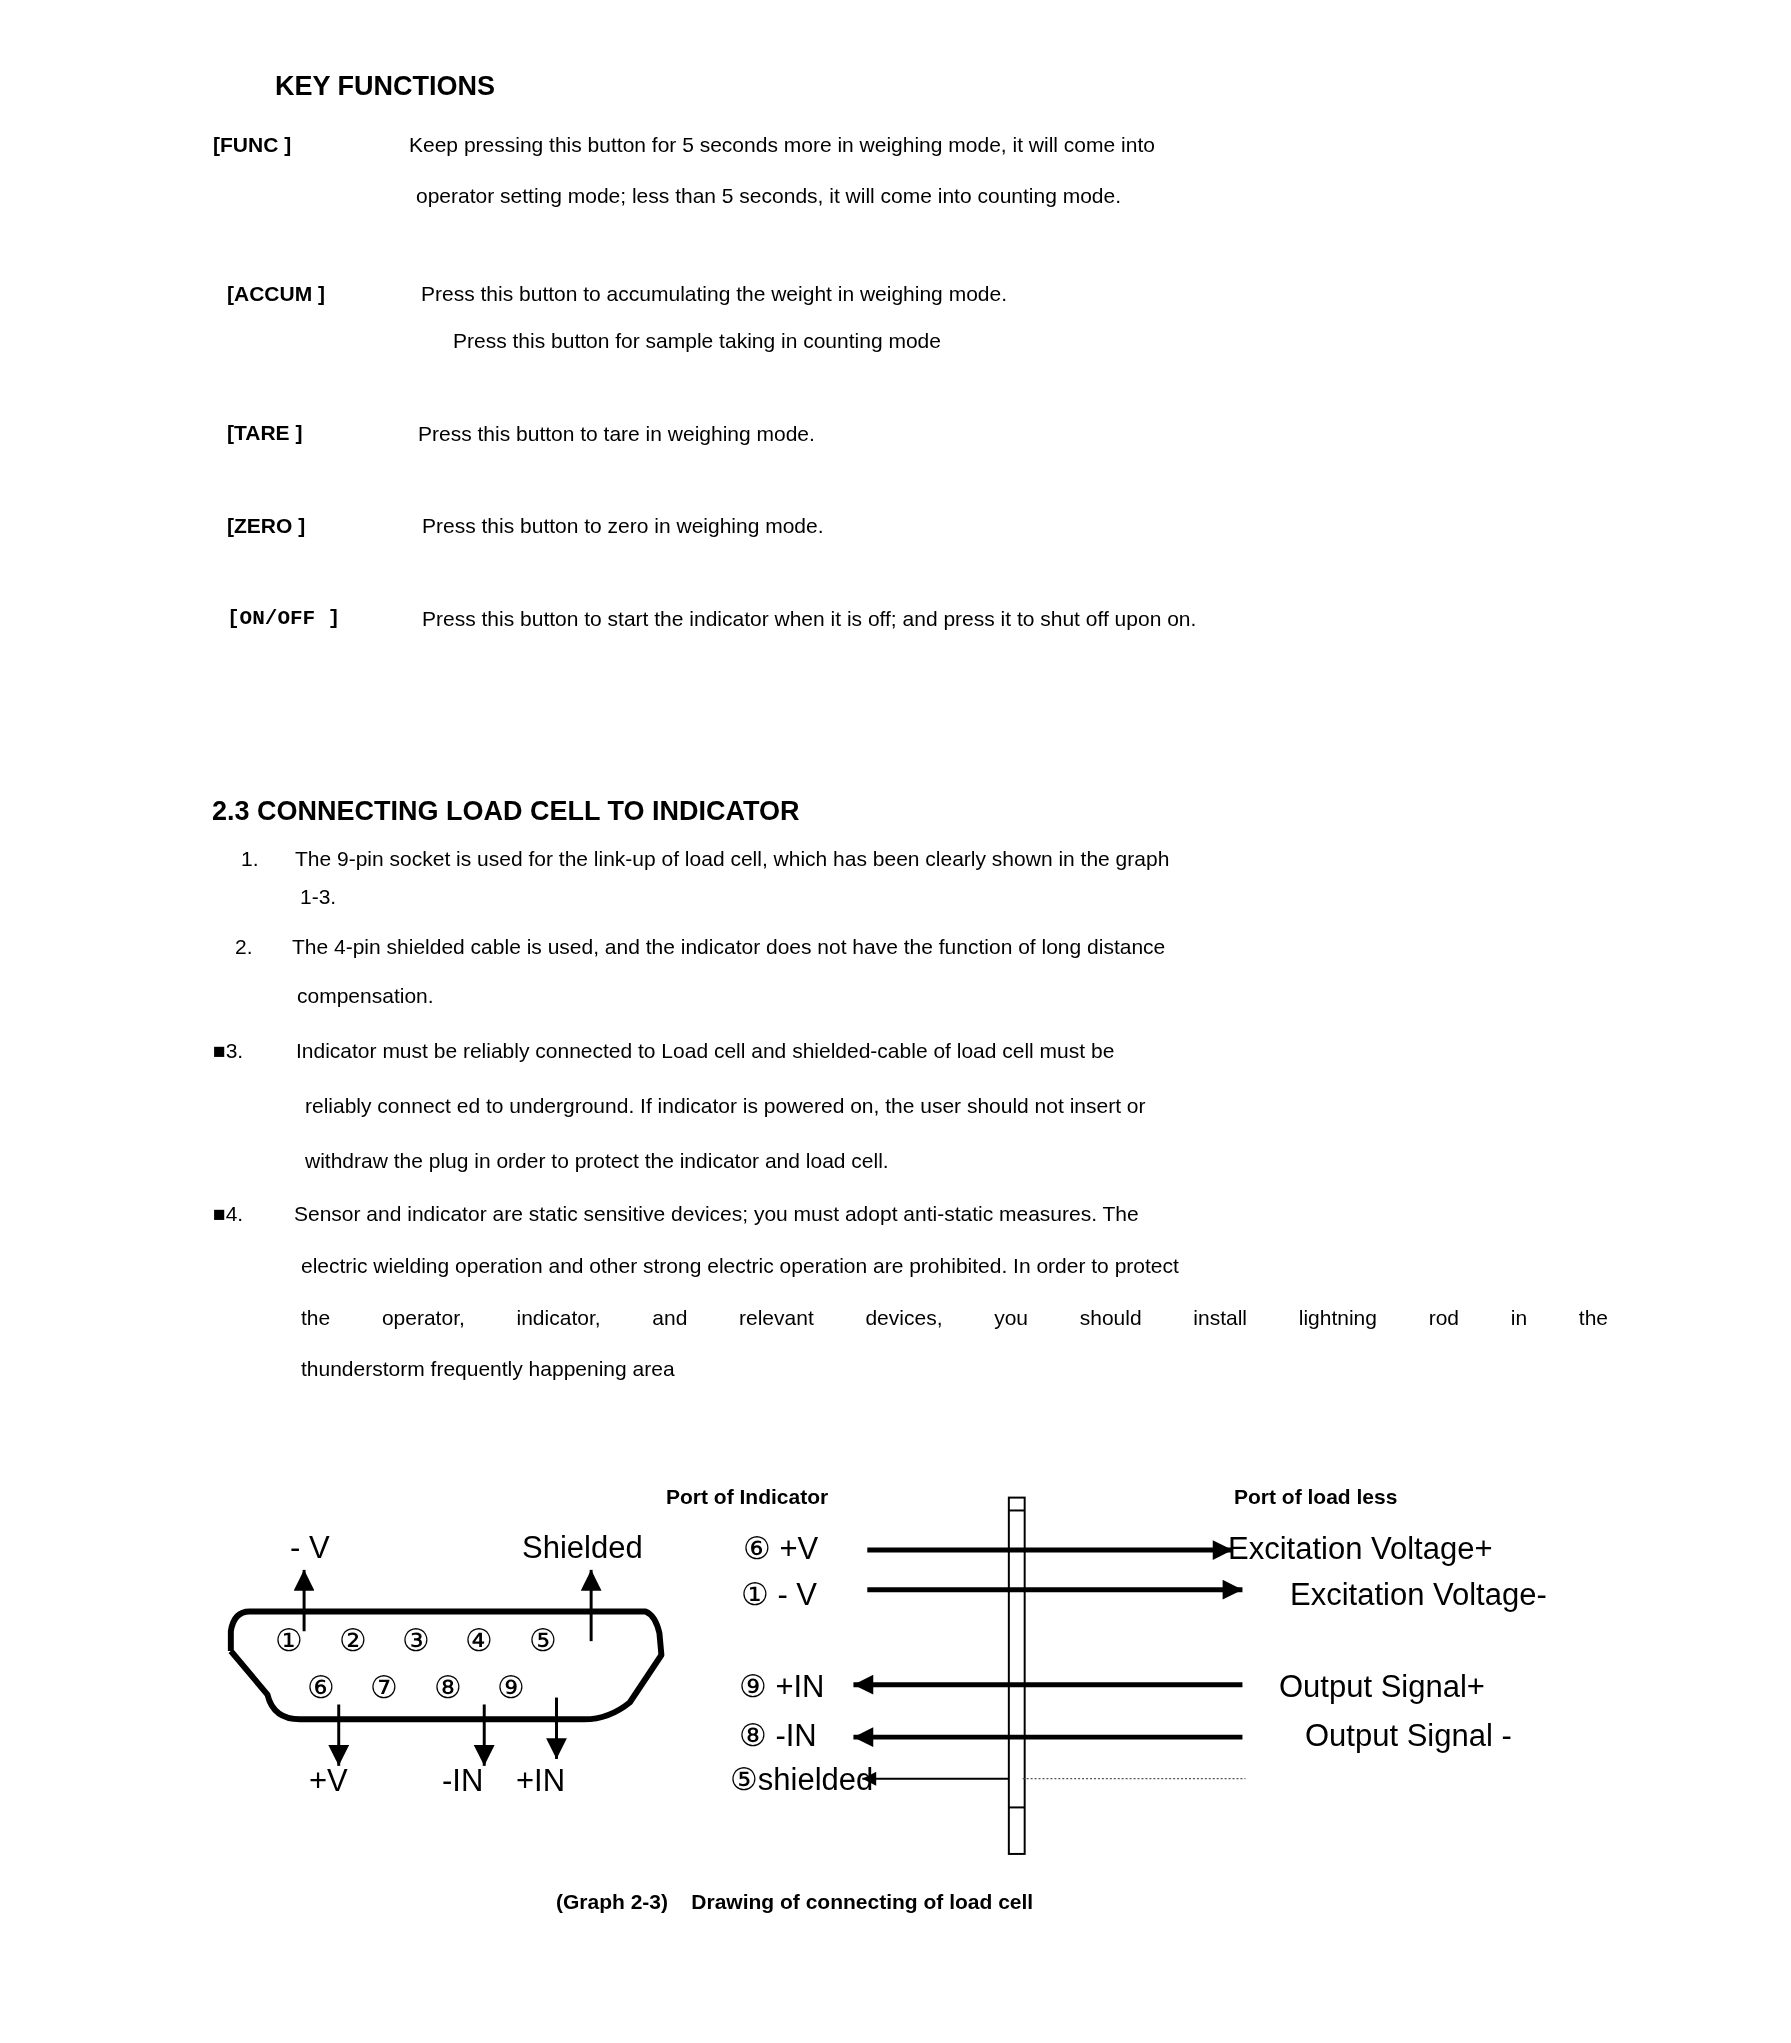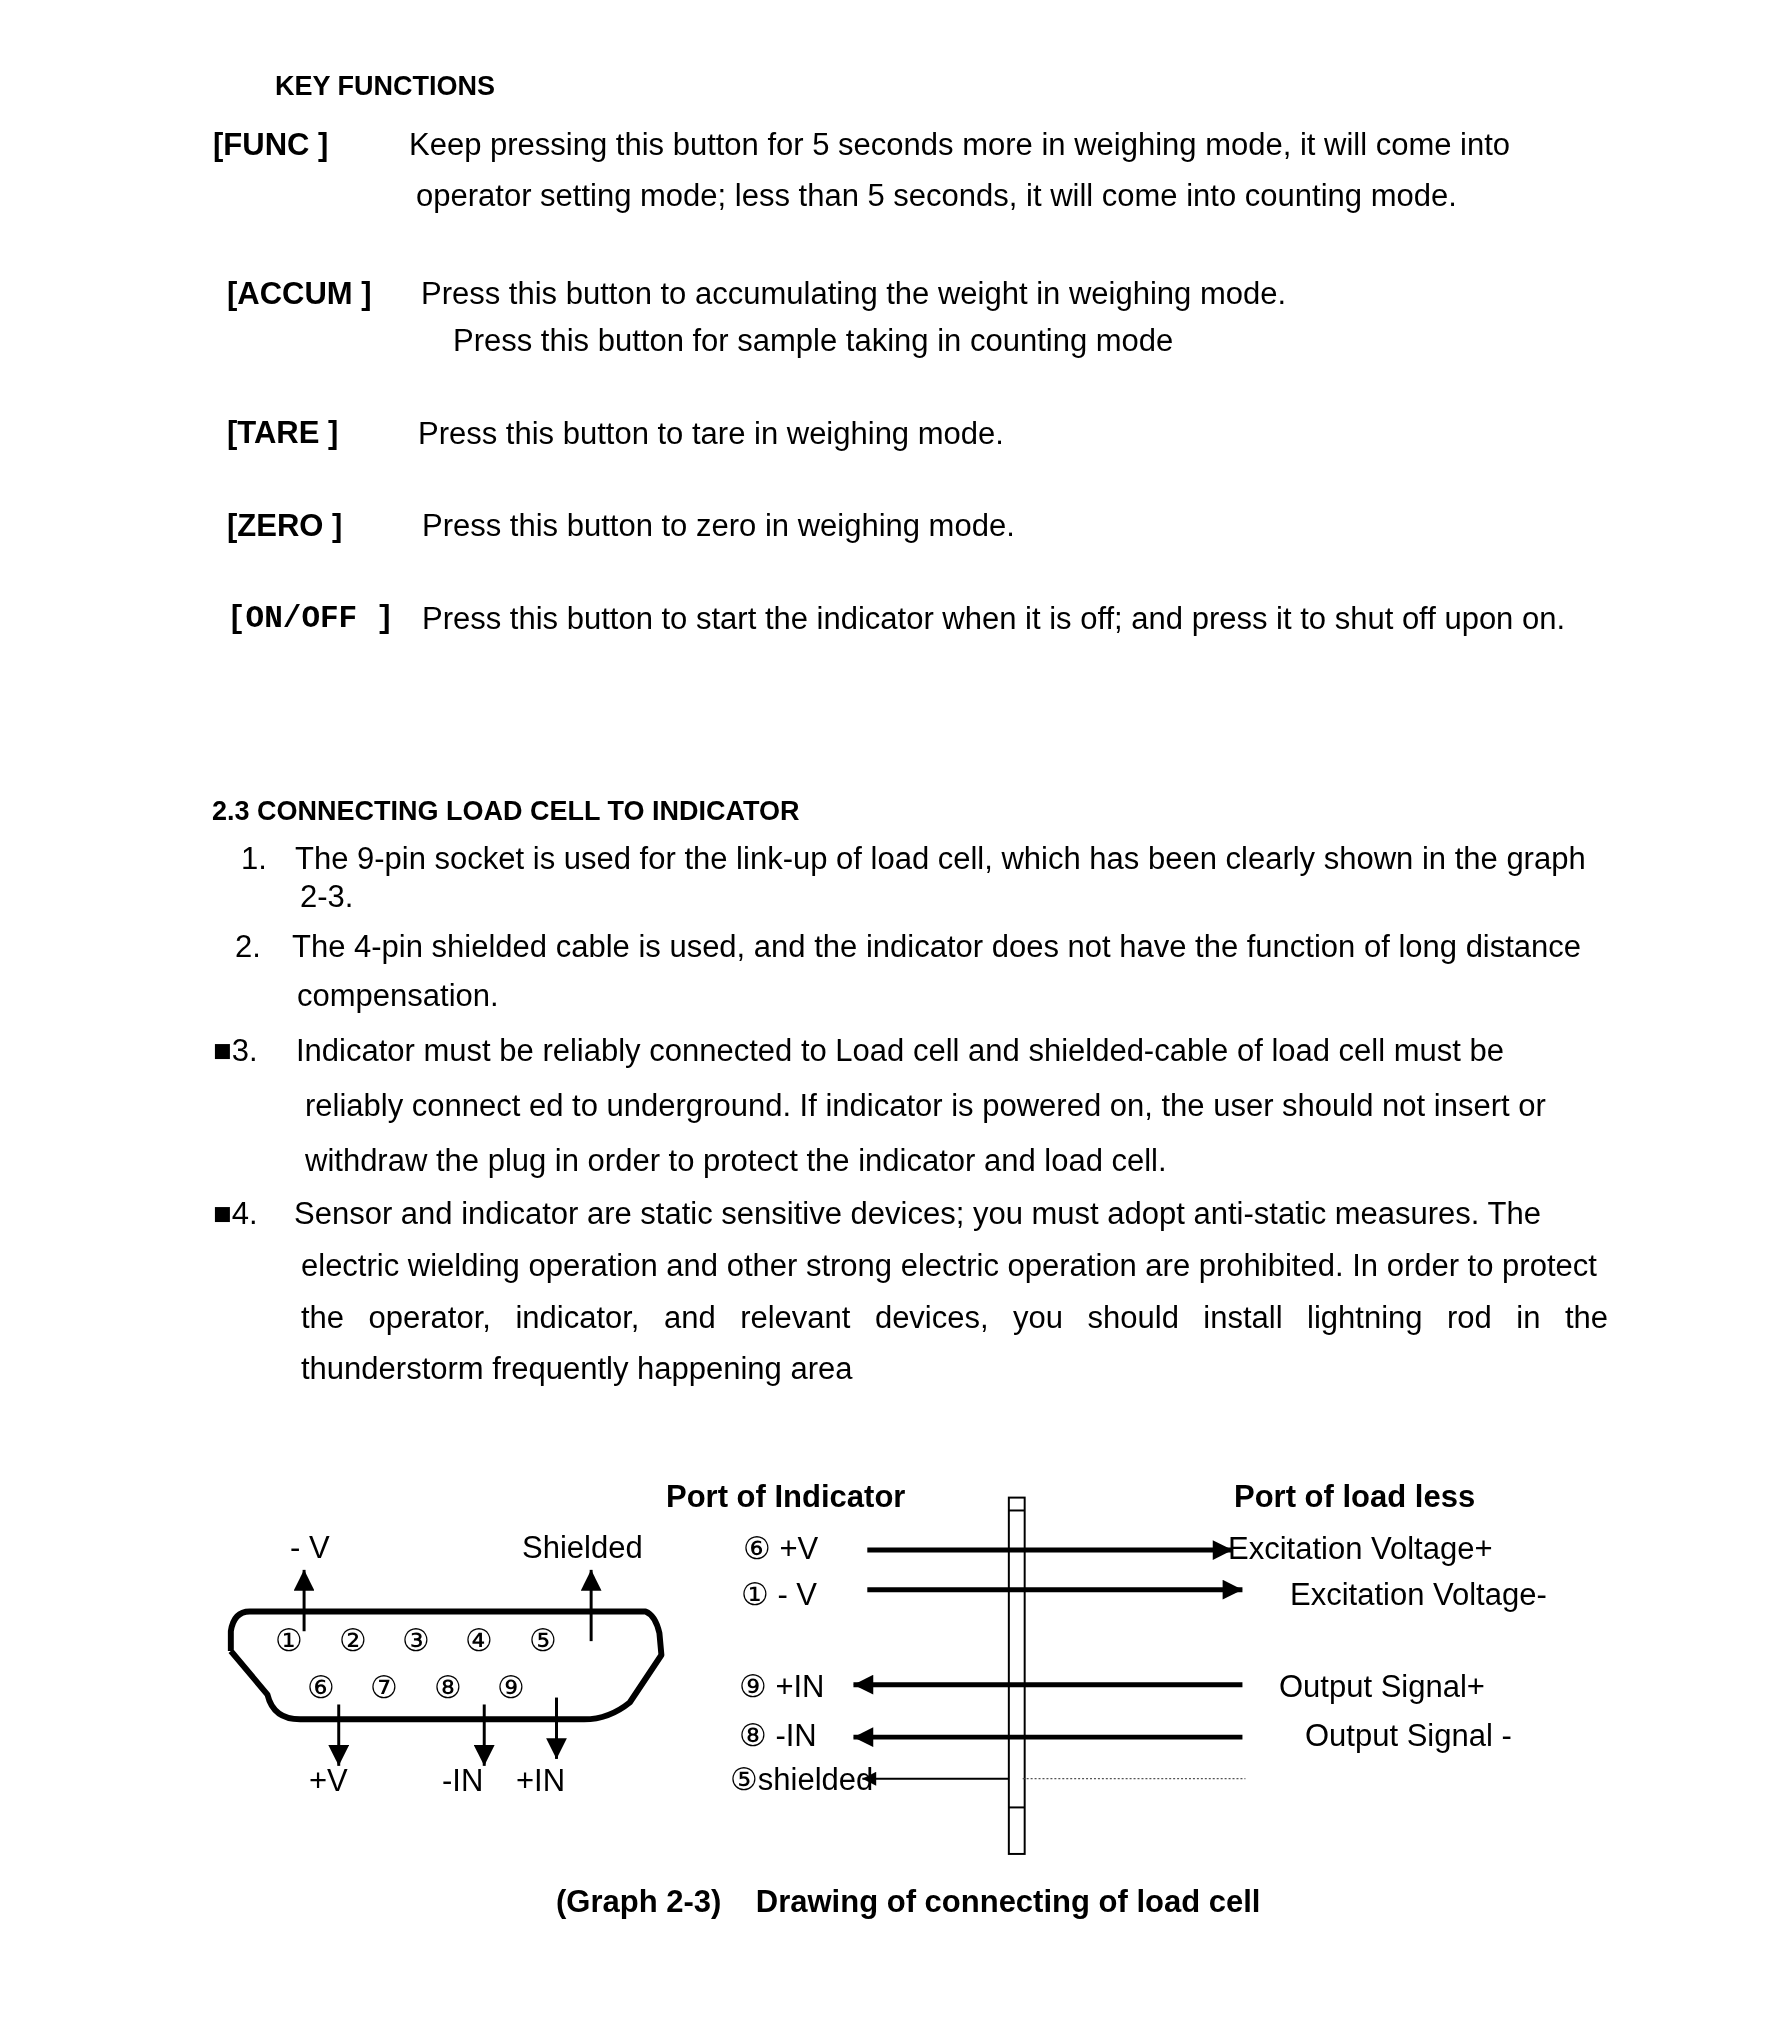--- a/index.html
+++ b/index.html
@@ -1,18 +1,18 @@
 <!DOCTYPE html>
 <html><head>
 <meta charset="utf-8">
 <style>
   html, body { margin: 0; padding: 0; background: #ffffff; }
   body { width: 1792px; height: 2043px; position: relative; overflow: hidden;
          font-family: "Liberation Sans", sans-serif; color: #000; }
-  .t { position: absolute; white-space: nowrap; font-size: 31px; line-height: 31px; }
+  .t { position: absolute; white-space: nowrap; font-size: 21px; line-height: 31px; }
   .b { font-weight: bold; }
   .h { font-size: 27px; line-height: 34px; font-weight: bold; }
   .just { white-space: nowrap; text-align: justify; text-align-last: justify; }
   svg { position: absolute; left: 0; top: 0; }
   .d { font-size: 31px; }
 </style>
 </head>
 <body>
 
 <div class="t h" style="left:275px;top:69px;">KEY FUNCTIONS</div>
@@ -31,21 +31,21 @@
 <div class="t b" style="left:227px;top:510px;">[ZERO ]</div>
 <div class="t" style="left:422px;top:510px;">Press this button to zero in weighing mode.</div>
 
 <div class="t b" style="left:227px;top:603px;font-family:Liberation Mono, monospace;">[ON/OFF ]</div>
 <div class="t" style="left:422px;top:603px;">Press this button to start the indicator when it is off; and press it to shut off upon on.</div>
 
 <div class="t h" style="left:212px;top:794px;">2.3 CONNECTING LOAD CELL TO INDICATOR</div>
 
 <div class="t" style="left:241px;top:843px;">1.</div>
 <div class="t" style="left:295px;top:843px;">The 9-pin socket is used for the link-up of load cell, which has been clearly shown in the graph</div>
-<div class="t" style="left:300px;top:881px;">2-3.</div>
+<div class="t" style="left:300px;top:881px;">1-3.</div>
 
 <div class="t" style="left:235px;top:931px;">2.</div>
 <div class="t" style="left:292px;top:931px;">The 4-pin shielded cable is used, and the indicator does not have the function of long distance</div>
 <div class="t" style="left:297px;top:980px;">compensation.</div>
 
 <div class="t" style="left:213px;top:1035px;">■3.</div>
 <div class="t" style="left:296px;top:1035px;">Indicator must be reliably connected to Load cell and shielded-cable of load cell must be</div>
 <div class="t" style="left:305px;top:1090px;">reliably connect ed to underground. If indicator is powered on, the user should not insert or</div>
 <div class="t" style="left:305px;top:1145px;">withdraw the plug in order to protect the indicator and load cell.</div>
 

